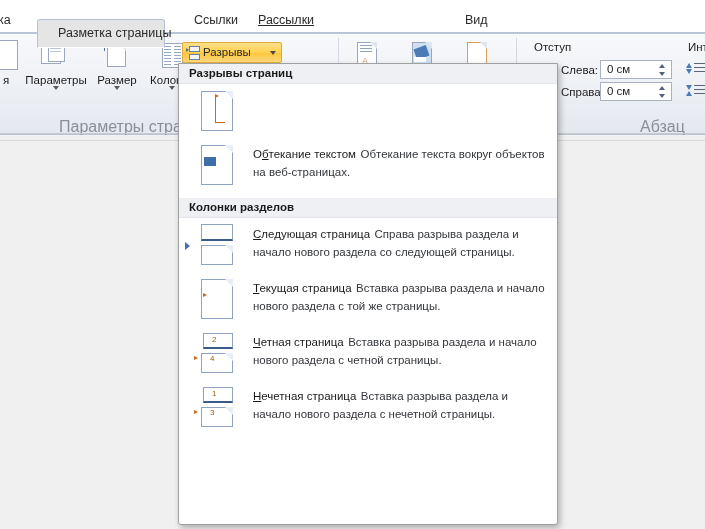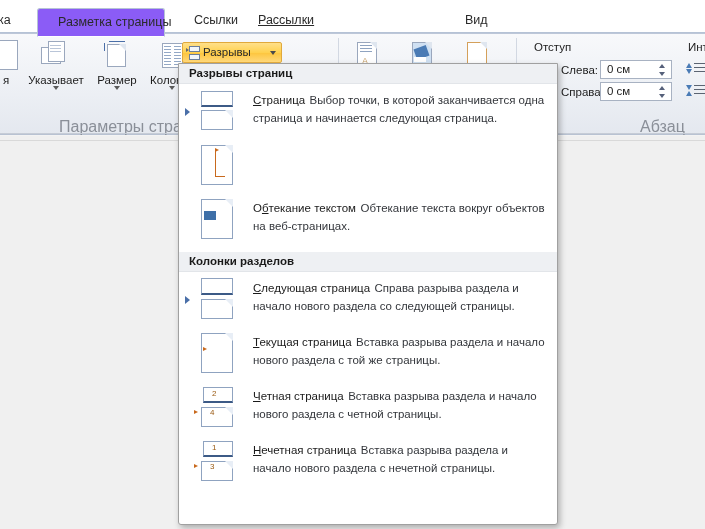--- a/index.html
+++ b/index.html
@@ -30,22 +30,22 @@
   .tab {
     position: absolute;
     top: 8px; height: 26px;
     padding: 0 10px;
     font-size: 12.5px;
     color: #2a2a2a;
     line-height: 24px;
     white-space: nowrap;
   }
   .tab.active {
-    top: 8px; height: 29px;
-    background: #8b5cf6;
+    top: 19px; height: 29px;
+    background: #e5e5e5;
     border: 1px solid #b6c3d6;
     border-bottom: 1px solid #ffffff;
     border-radius: 3px 3px 0 0;
     line-height: 27px;
     z-index: 4;
     padding-left: 20px;
   }
 
   
   .ribbon {
@@ -280,21 +280,21 @@
     </div>
 
     <div class="cmd" style="left:20px; top:6px; width:72px;">
       <span style="position:relative;display:inline-block;width:30px;height:30px;">
         <span style="position:absolute;left:0;top:7px;width:20px;height:17px;border:1px solid #9aa7bd;background:#fff;"></span>
         <span style="position:absolute;left:7px;top:1px;width:17px;height:21px;border:1px solid #9aa7bd;background:#fff;"></span>
         <span style="position:absolute;left:9px;top:5px;width:11px;height:1px;background:#b9c5d8;"></span>
         <span style="position:absolute;left:9px;top:8px;width:11px;height:1px;background:#b9c5d8;"></span>
         <span style="position:absolute;left:9px;top:11px;width:11px;height:1px;background:#b9c5d8;"></span>
       </span>
-      <span class="lbl">Указывает</span>
+      <span class="lbl">Параметры</span>
       <span class="caret"></span>
     </div>
 
     <div class="cmd" style="left:90px; top:6px; width:54px;">
       <span style="position:relative;display:inline-block;width:30px;height:30px;">
         <span class="pg fold" style="position:absolute;left:5px;top:4px;width:19px;height:23px;"></span>
         <span style="position:absolute;left:2px;top:3px;width:1px;height:8px;background:#4a6fa8;"></span>
         <span style="position:absolute;left:7px;top:1px;width:16px;height:1px;background:#4a6fa8;"></span>
       </span>
       <span class="lbl">Размер</span>
@@ -380,31 +380,20 @@
       <span style="position:absolute;left:3px;top:8px;width:11px;height:6px;border:1px solid #6b7e9c;background:#f2f6fb;"></span>
     </span>
     <span class="btxt">Разрывы</span>
     <span class="bcaret"></span>
   </div>
 
   <div class="menu">
 
     <div class="menu-header">Разрывы страниц</div>
 
-    <div class="mi">
-      <span class="bullet"></span>
-      <span class="mico">
-        <span class="doc" style="left:8px;top:1px;width:32px;height:16px;border-bottom:2px solid #3c5a86;"></span>
-        <span class="doc corner" style="left:8px;top:20px;width:32px;height:20px;"></span>
-      </span>
-      <span class="mtext">
-        <span class="mtitle"><u>С</u>траница</span>
-        <span class="mdesc">Выбор точки, в которой заканчивается одна страница и начинается следующая страница.</span>
-      </span>
-    </div>
 
     <div class="mi">
       <span class="mico">
         <span class="doc corner" style="left:8px;top:1px;width:32px;height:40px;"></span>
         <span class="l" style="top:5px;width:10px;"></span><span class="l" style="top:8px;width:10px;"></span>
         <span class="l" style="top:11px;width:10px;"></span><span class="l" style="top:14px;width:10px;"></span>
         <span class="l" style="top:17px;width:10px;"></span><span class="l" style="top:20px;width:10px;"></span>
         <span class="l" style="top:23px;width:10px;"></span><span class="l" style="top:26px;width:10px;"></span>
         <span class="l" style="left:26px;top:11px;width:10px;"></span><span class="l" style="left:26px;top:14px;width:10px;"></span>
         <span class="l" style="left:26px;top:17px;width:10px;"></span><span class="l" style="left:26px;top:20px;width:10px;"></span>

